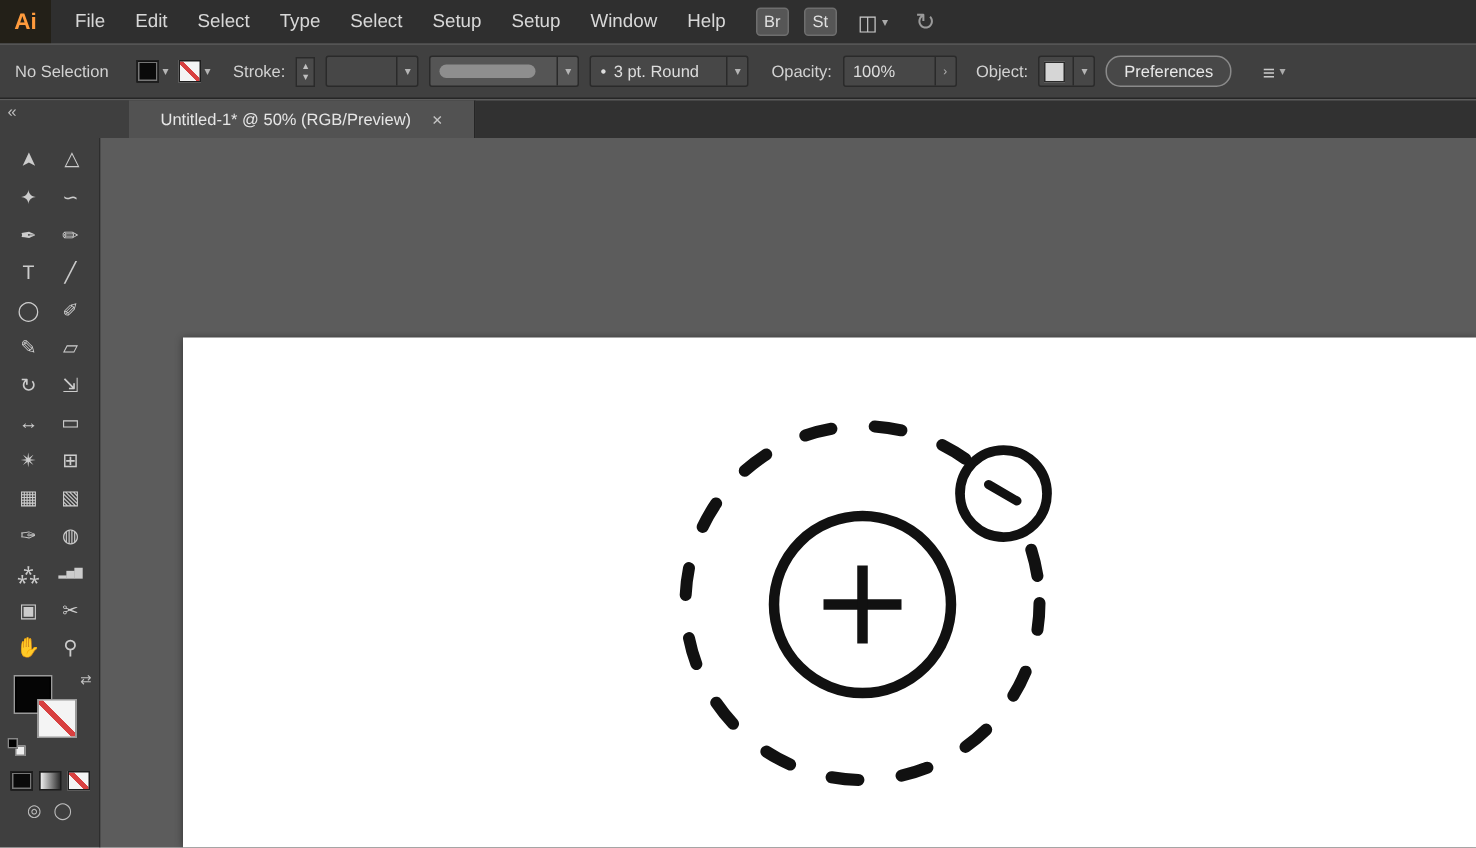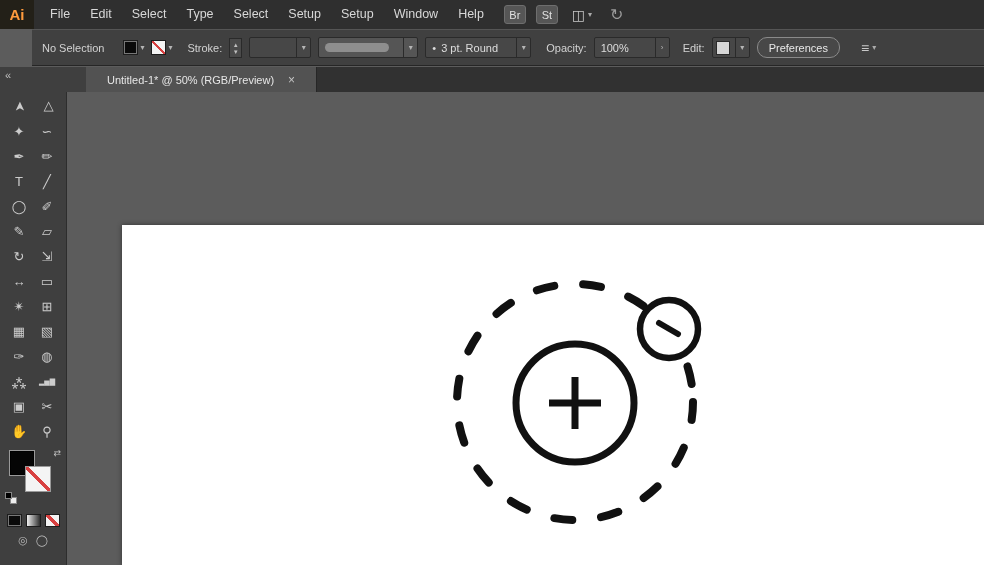--- a/index.html
+++ b/index.html
@@ -39,21 +39,21 @@
   }
   .menubar-iconbox{display:flex;align-items:center;margin-left:14px;color:#c8c8c8;}
   .menubar-iconbox .glyph{font-size:14px;}
   .menubar-iconbox .caret{font-size:8px;margin-left:3px;color:#aaa;}
   .sync{margin-left:18px;color:#9a9a9a;font-size:16px;}
 
   
   .controlbar{
     position:absolute;top:29px;left:0;right:0;height:37px;
     background:var(--bar-mid);border-top:1px solid #555;border-bottom:1px solid #262626;
-    display:flex;align-items:center;color:#cfcfcf;font-size:11px;padding:0 10px;gap:7px;margin-left:32px;
+    display:flex;align-items:center;color:#cfcfcf;font-size:11px;padding:0 10px;gap:7px;
   }
   .label{white-space:nowrap;color:#d2d2d2;}
   .swatch{
     width:15px;height:15px;border:1px solid #1d1d1d;display:inline-block;vertical-align:middle;
   }
   .swatch.fill-black{background:#0a0a0a;box-shadow:inset 0 0 0 1px #777;}
   .swatch.none{
     background:
       linear-gradient(45deg, transparent 43%, var(--none-red) 43%, var(--none-red) 57%, transparent 57%),
       #f4f4f4;
@@ -215,21 +215,21 @@
     </span>
     <span class="caret">▾</span>
   </span>
 
   <span class="label" style="margin-left:8px;">Opacity:</span>
   <span class="combo opacity">
     <span class="box" style="flex:1;">100%</span>
     <span class="caret">›</span>
   </span>
 
-  <span class="label" style="margin-left:6px;">Edit:</span>
+  <span class="label" style="margin-left:6px;">Object:</span>
   <span class="combo style">
     <span class="box" style="flex:1;padding:0 3px;">
       <span class="style-swatch"></span>
     </span>
     <span class="caret">▾</span>
   </span>
 
   <span class="pill-btn">Preferences</span>
 
   <span class="align-box">

